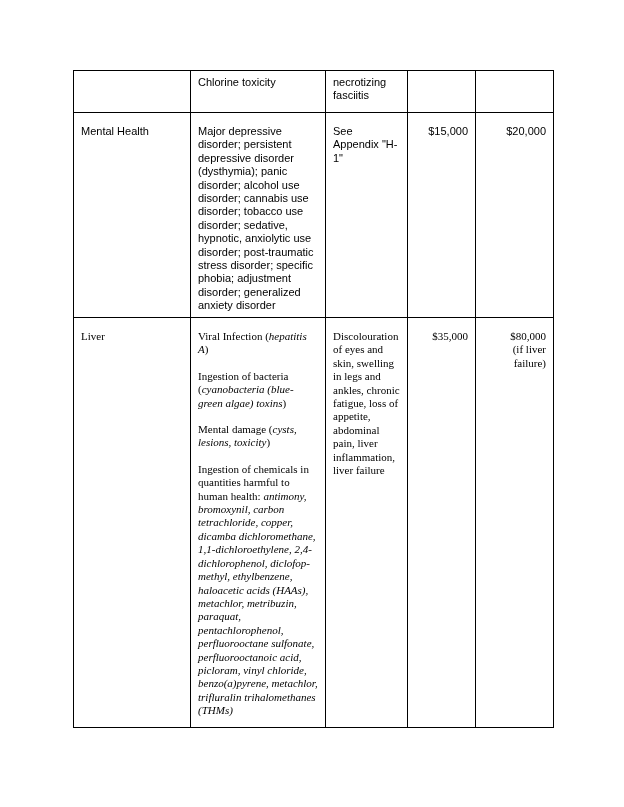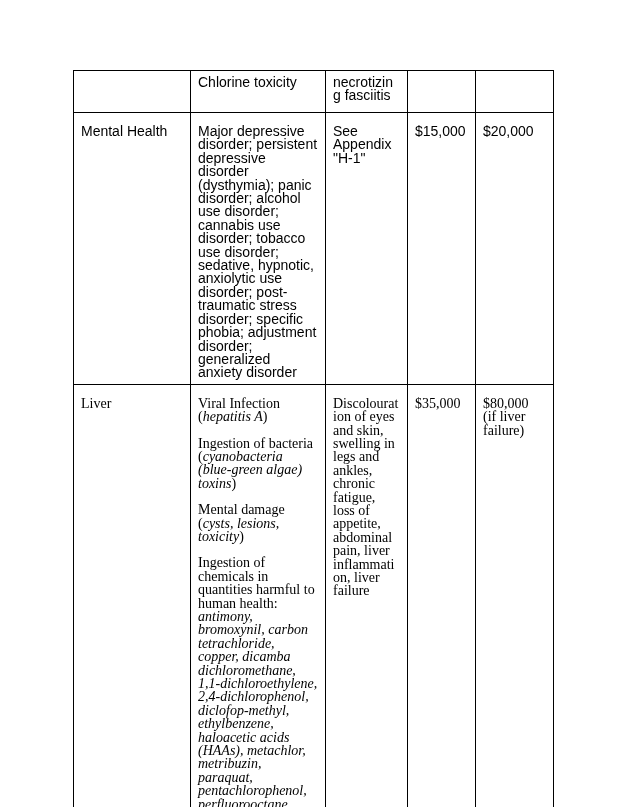--- a/index.html
+++ b/index.html
@@ -22,29 +22,29 @@
     top: 70px;
     width: 480px;
     border-collapse: collapse;
     table-layout: fixed;
   }
   table.doc-table td {
     border: 1px solid #000000;
     vertical-align: top;
     box-sizing: border-box;
     padding: 12px 7px 4px 7px;
-    font-size: 14px;
+    font-size: 11px;
     line-height: 13.4px;
     overflow-wrap: break-word;
     word-wrap: break-word;
   }
   tr.r0 td { padding-top: 5px; height: 42px; }
   tr.r1 td { height: 205px; }
   tr.r2 td { height: 410px; font-family: Liberation Serif, serif; }
-  td.num { }
+  td.num { text-align: right; }
   .para {
     margin: 0 0 13px 0;
     white-space: pre-line;
   }
   .para:last-child { margin-bottom: 0; }
   .i { font-style: italic; }
 </style>
 </head>
 <body>
 

